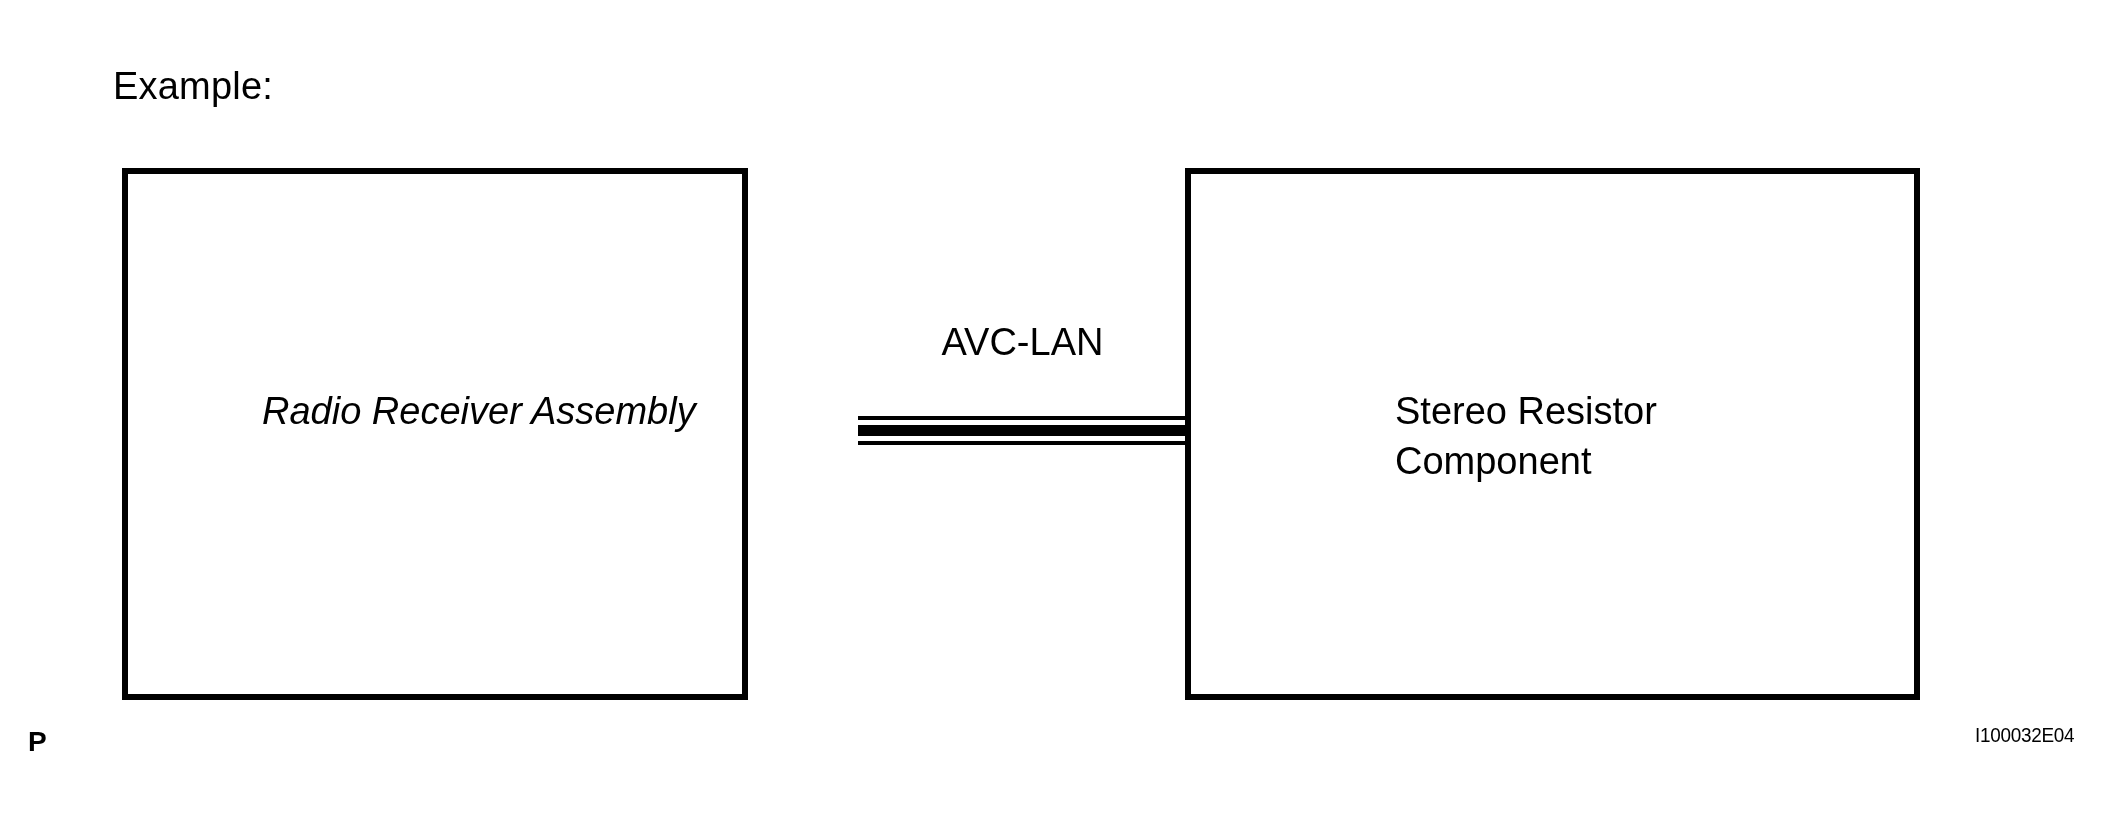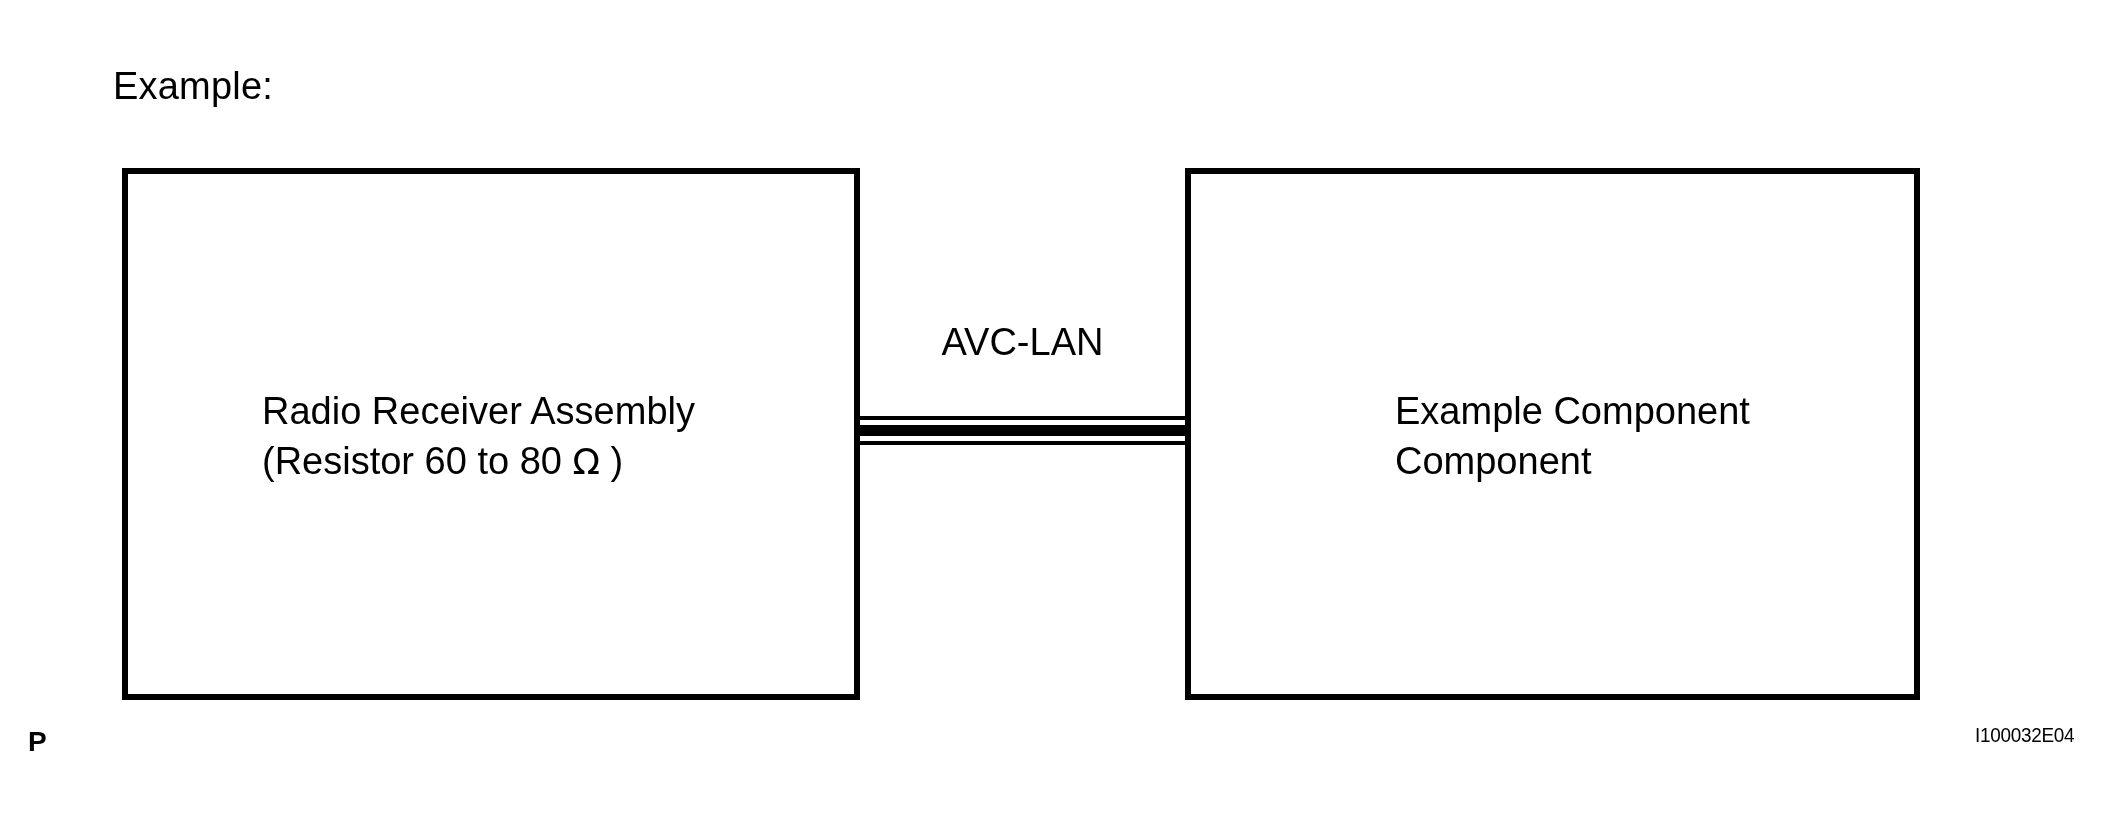--- a/index.html
+++ b/index.html
@@ -35,22 +35,23 @@
   
   .unit-box {
     position: absolute;
     box-sizing: border-box;
     background: #ffffff;
     border: 6px solid #000000;
   }
   #box-radio-receiver {
     left: 122px;
     top: 168px;
-    width: 738px;
+    width: 626px;
     height: 532px;
+    font-style: italic;
   }
   #box-stereo-amplifier {
     left: 1185px;
     top: 168px;
     width: 735px;
     height: 532px;
   }
   .unit-text {
     position: absolute;
     font-size: 38px;
@@ -127,35 +128,34 @@
 </head>
 <body>
 
 <div id="page">
 
   <div class="example-label">Example:</div>
 
   <div class="unit-box" id="box-radio-receiver">
     <div class="unit-text">
       <span class="line">Radio Receiver Assembly</span>
-      <span class="line"><span>(Resistor 60 to 80 </span><span class="ohm-symbol">Ω</span><span> )</span></span>
     </div>
   </div>
 
   <div id="avclan-label">AVC-LAN</div>
 
   <div id="bus-connector">
     <div class="bus-line thin-top"></div>
     <div class="bus-line thick-core"></div>
     <div class="bus-line thin-bottom"></div>
   </div>
 
   <div class="unit-box" id="box-stereo-amplifier">
     <div class="unit-text">
-      <span class="line">Example Component</span>
+      <span class="line">Stereo Resistor</span>
       <span class="line">Component</span>
     </div>
   </div>
 
   <div id="page-mark">P</div>
 
   <div id="figure-code">I100032E04</div>
 
 </div>
 

